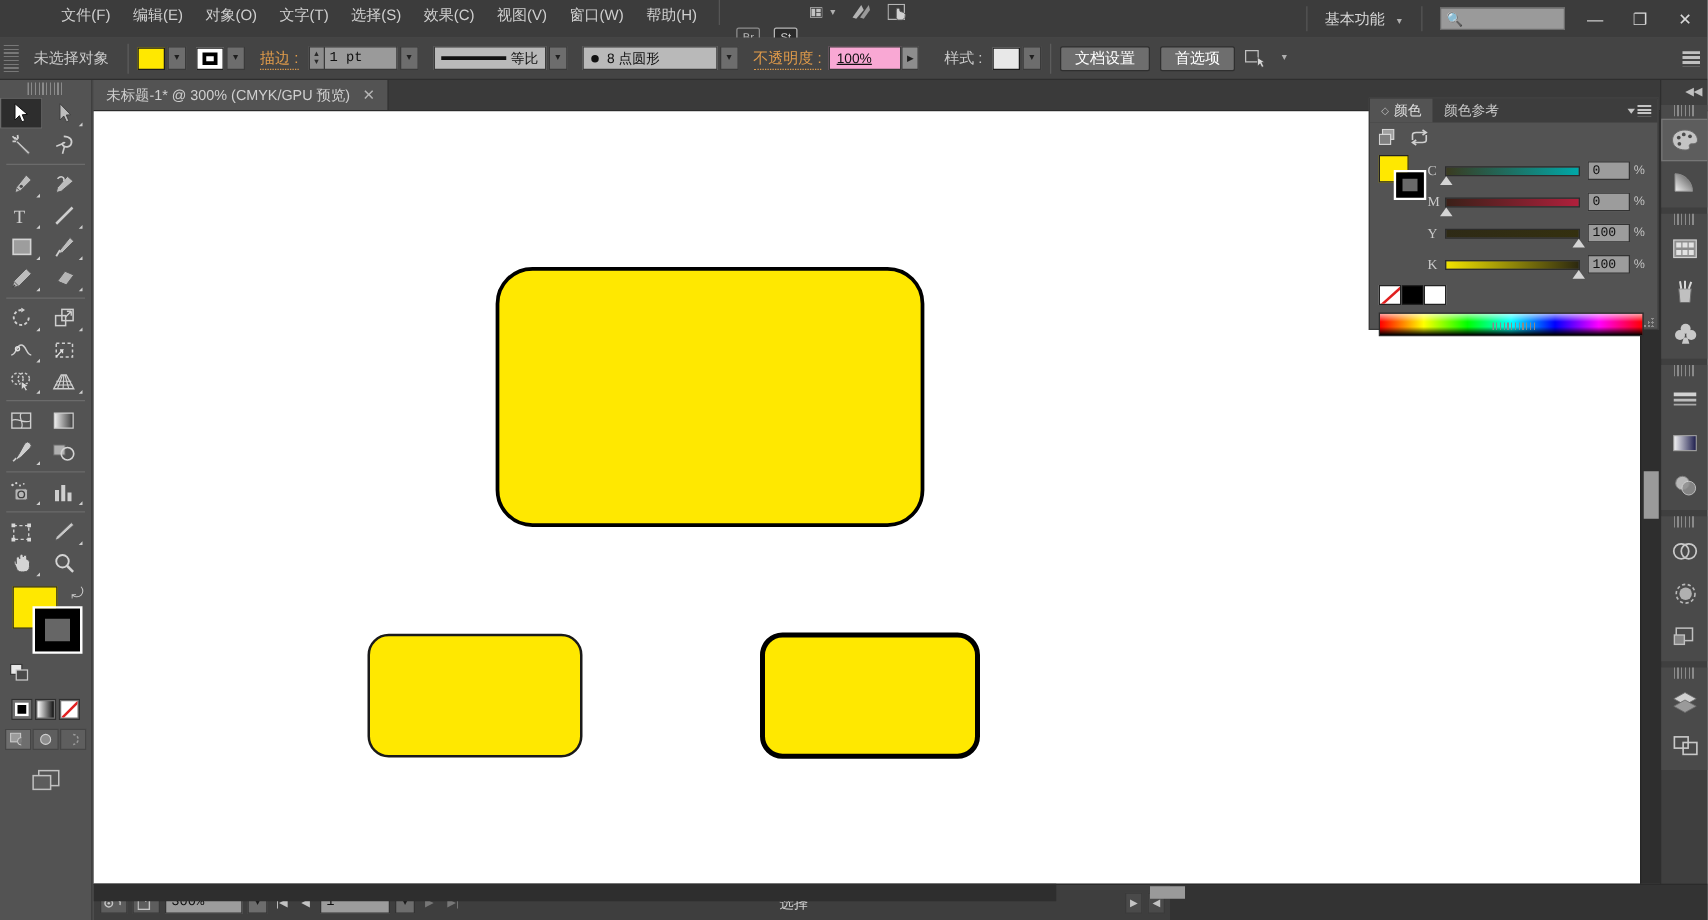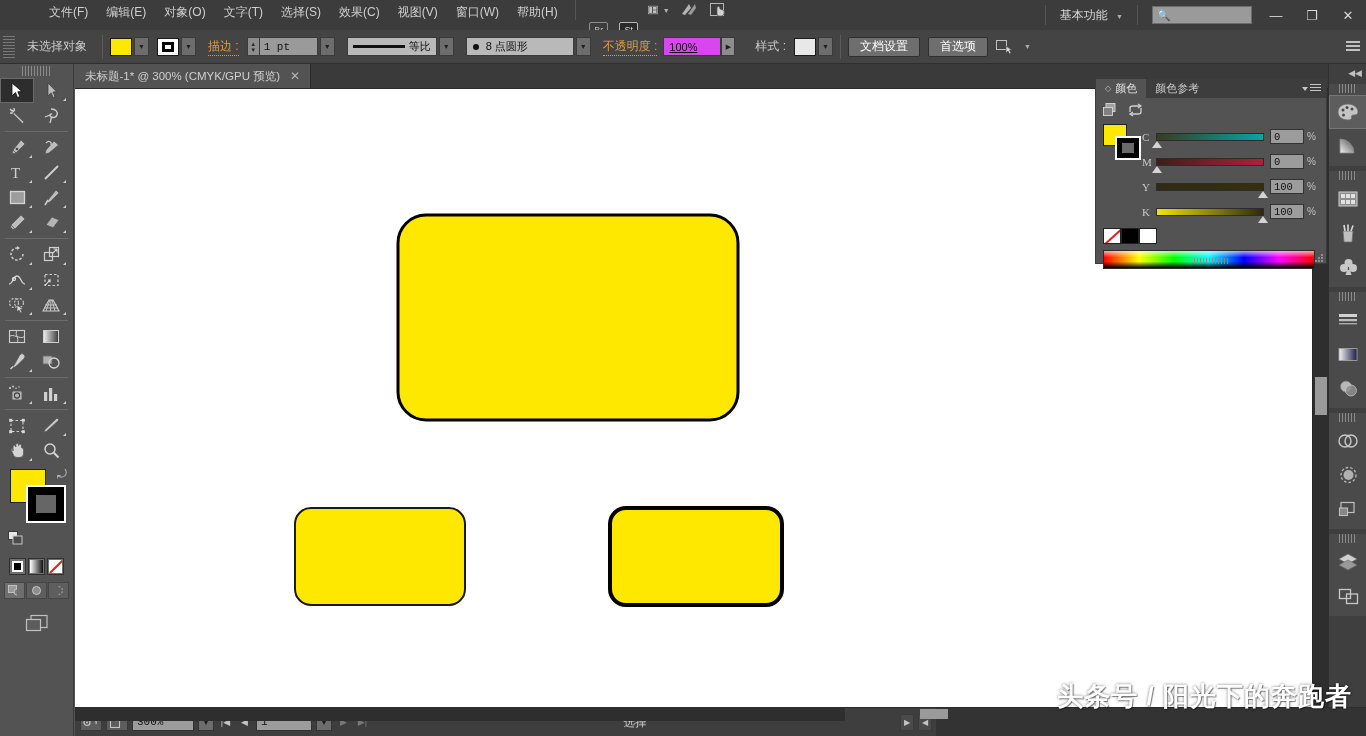--- a/index.html
+++ b/index.html
@@ -91,21 +91,21 @@
     width: 13px; height: 19px; background:#8d8d8d; border:1px solid #3a3a3a;
     display:flex; flex-direction:column; align-items:center; justify-content:center;
     font-size:6px; line-height:6px; color:#2a2a2a;
   }
   .field {
     height: 19px; background: #9a9a9a; border: 1px solid #3a3a3a; border-left:none;
     color: #111; font-size: 11px; display: flex; align-items: center;
     padding: 0 4px; font-family: "Liberation Mono", monospace;
   }
   .widefield {
-    height: 19px; background: #d946ef; border: 1px solid #3a3a3a;
+    height: 19px; background: #f9a8d4; border: 1px solid #3a3a3a;
     color: #111; font-size: 11px; display:flex; align-items:center;
     padding: 0 5px;
     text-decoration: underline;
   }
   .strokeprev {
     width: 90px; height: 19px; background: #b9b9b9; border:1px solid #3a3a3a;
     display:flex; align-items:center; justify-content:space-between; padding:0 5px;
     color:#111; font-size:11px;
   }
   .strokeline { width: 52px; height: 3px; background:#111; }
@@ -1009,15 +1009,14 @@
     <div class="sb-status">选择</div>
     <div class="sb-tri">▶</div>
     <div class="sb-tri">◀</div>
     <div class="sb-rest"></div>
   </div>
 
   <div class="hscroll" style="width:770px">
     <div class="hthumb"></div>
   </div>
 
-  <div class="watermark">头条号 / 阳光下的奔跑者</div>
 
 </div>
 
 </body></html>

